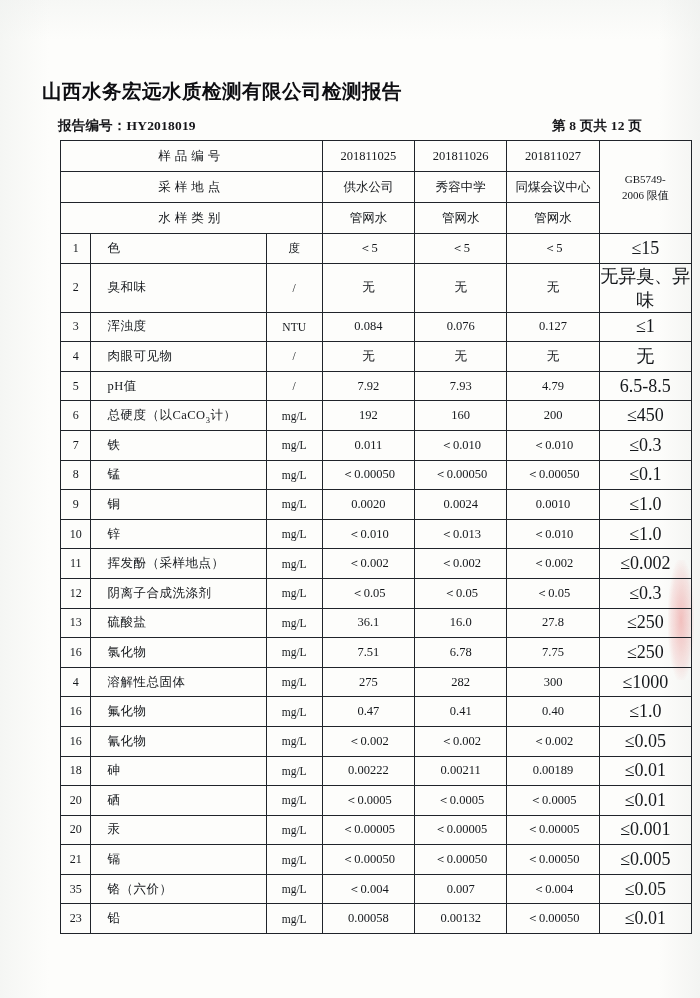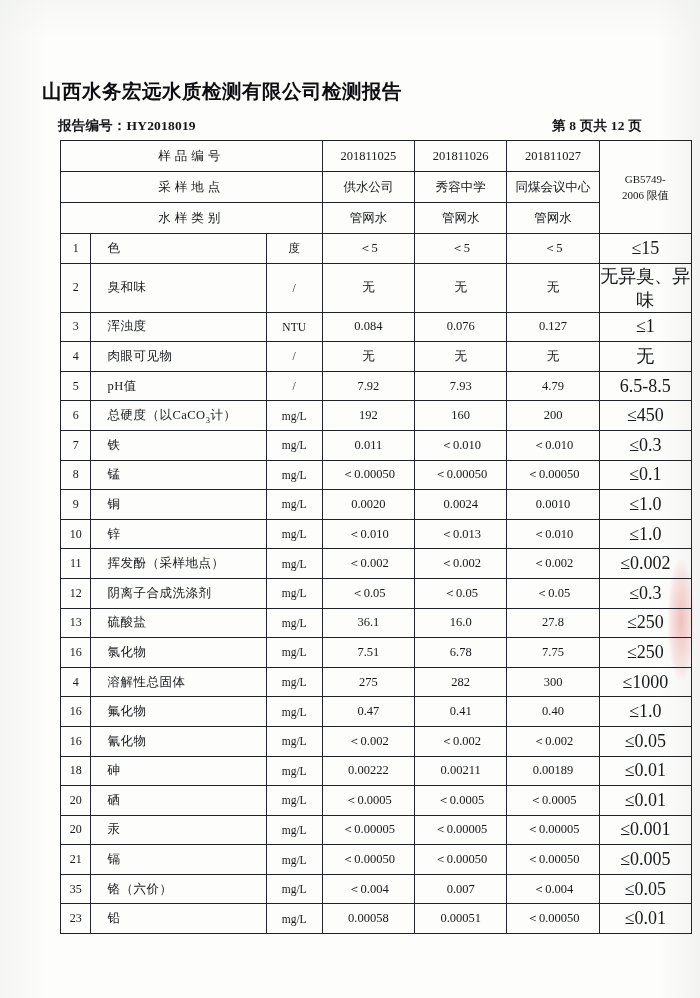--- a/index.html
+++ b/index.html
@@ -359,20 +359,20 @@
           <td class="val">＜0.004</td>
           <td class="val">0.007</td>
           <td class="val">＜0.004</td>
           <td class="lim">≤0.05</td>
         </tr>
         <tr>
           <td class="no">23</td>
           <td class="item">铅</td>
           <td class="unit">mg/L</td>
           <td class="val">0.00058</td>
-          <td class="val">0.00051</td>
+          <td class="val">0.00132</td>
           <td class="val">＜0.00050</td>
           <td class="lim">≤0.01</td>
         </tr>
       </tbody>
   </table>
 
 </div>
 
 </body></html>

